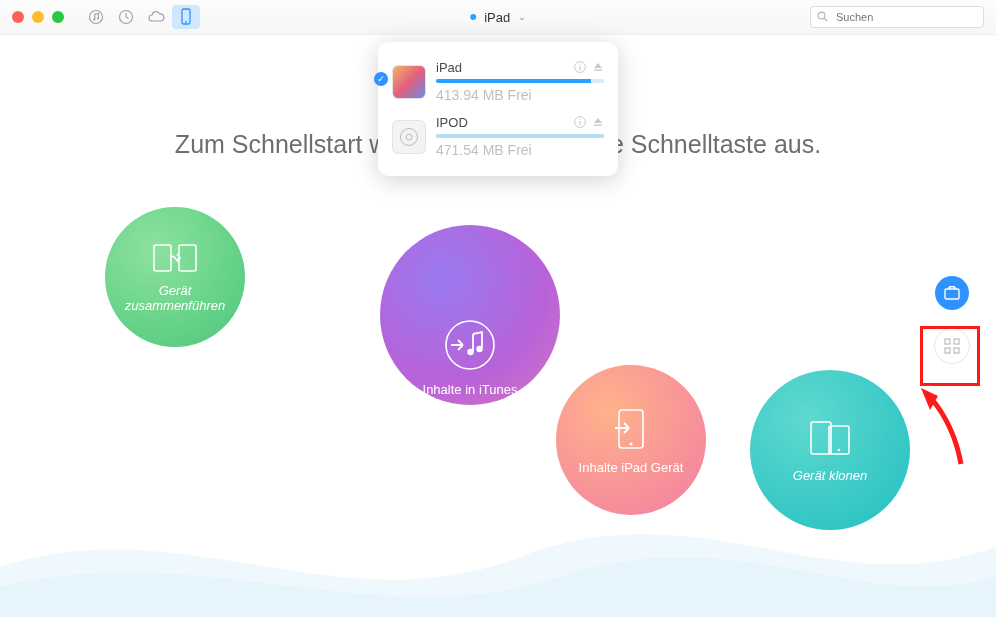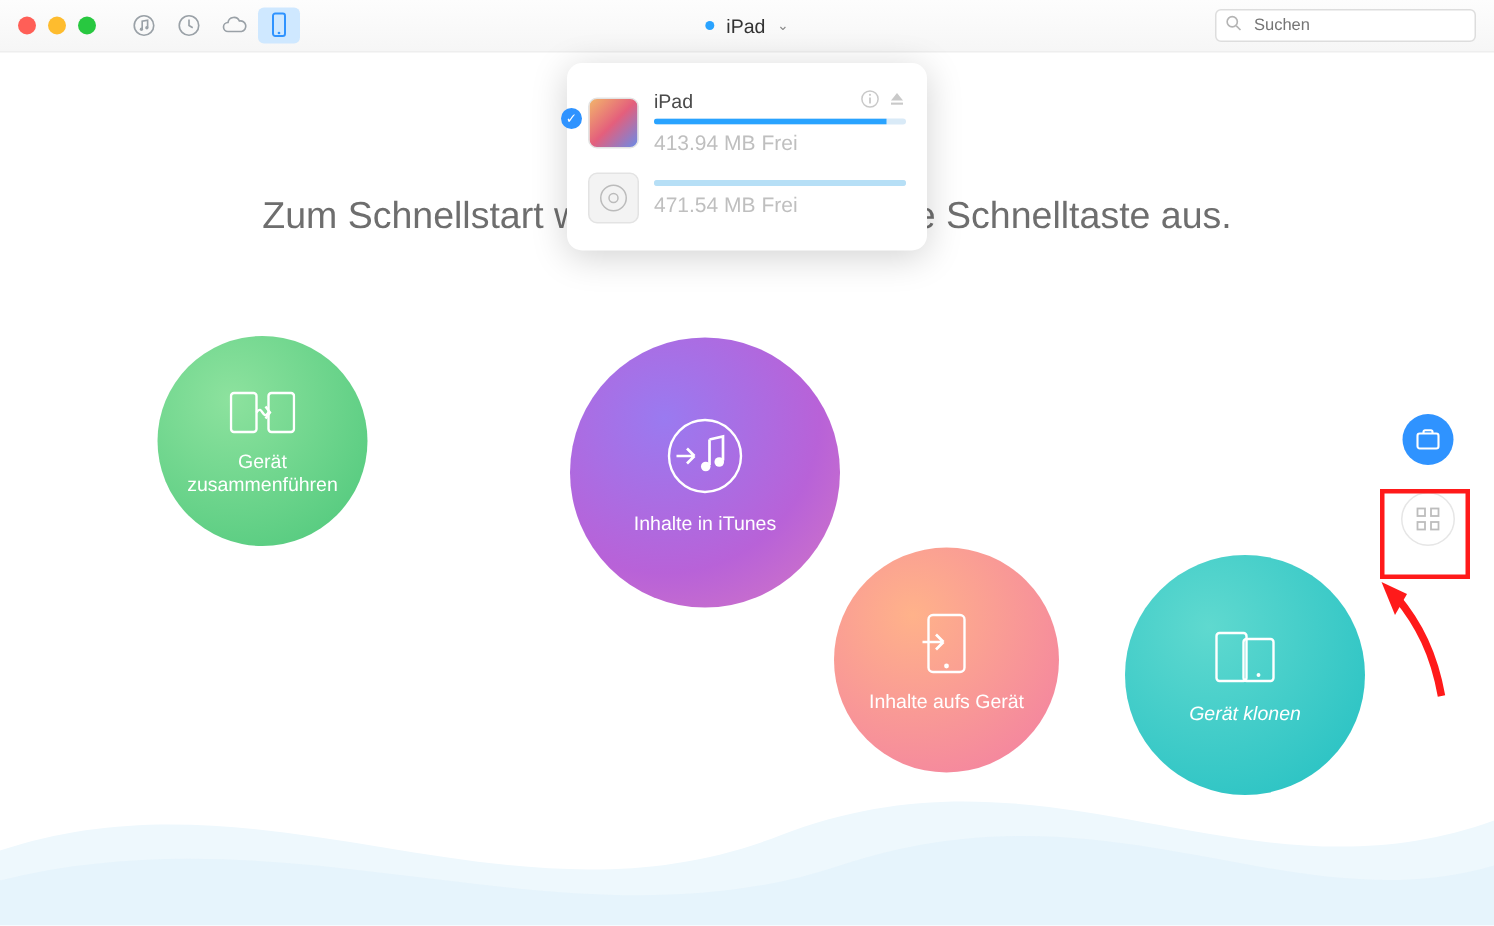--- a/index.html
+++ b/index.html
@@ -29,23 +29,23 @@
   .dev-info{flex:1;display:flex;flex-direction:column;gap:4px;}
   .dev-name{font-size:13px;color:#4a4a4a;display:flex;align-items:center;justify-content:space-between;}
   .dev-actions{display:flex;gap:6px;color:#c9c9c9;font-size:11px;}
   .bar{height:4px;background:#d9eaf7;border-radius:2px;position:relative;overflow:hidden;}
   .bar-fill{position:absolute;left:0;top:0;bottom:0;background:#29a3ff;}
   .dev-free{font-size:14px;color:#bfbfbf;}
 
   .bubbles{position:absolute;left:0;right:0;top:195px;height:370px;}
   .bubble{position:absolute;border-radius:50%;display:flex;flex-direction:column;align-items:center;justify-content:center;color:#fff;text-align:center;font-size:13px;padding:8px;box-sizing:border-box;cursor:pointer;}
   .bubble svg{margin-bottom:8px;}
-  .b-merge{left:105px;top:29px;width:140px;height:140px;background:radial-gradient(circle at 35% 30%,#8de29e,#4cc77a);}
+  .b-merge{left:105px;top:12px;width:140px;height:140px;background:radial-gradient(circle at 35% 30%,#8de29e,#4cc77a);font-style:italic;}
   .b-mac{left:180px;top:170px;width:170px;height:170px;background:radial-gradient(circle at 35% 30%,#5bc6f0,#1a9fe0);}
-  .b-itunes{left:380px;top:30px;width:180px;height:180px;background:radial-gradient(circle at 35% 30%,#9a7af0,#b862d8 60%,#d678c3);}
+  .b-itunes{left:380px;top:30px;width:180px;height:180px;background:radial-gradient(circle at 35% 30%,#9a7af0,#b862d8 60%,#d678c3);justify-content:flex-end;}
   .b-device{left:556px;top:170px;width:150px;height:150px;background:radial-gradient(circle at 35% 30%,#ffb28a,#f27da3);}
   .b-add{left:664px;top:20px;width:140px;height:140px;background:radial-gradient(circle at 30% 25%,#53d4ec,#1ebfe3);}
   .b-clone{left:750px;top:175px;width:160px;height:160px;background:radial-gradient(circle at 35% 30%,#5fd9cf,#22bfc2);font-style:italic;}
 
   .side{position:absolute;right:26px;top:276px;display:flex;flex-direction:column;gap:18px;align-items:center;}
   .side-btn{width:34px;height:34px;border-radius:50%;display:flex;align-items:center;justify-content:center;cursor:pointer;}
   .side-btn.brief{background:#2f93ff;color:#fff;}
   .side-btn.grid{background:#fff;border:1px solid #e6e6e6;color:#bdbdbd;}
   .highlight-box{position:absolute;border:3px solid #ff1a1a;width:54px;height:54px;right:16px;top:326px;}
   .arrow{position:absolute;right:30px;top:386px;}
@@ -132,20 +132,34 @@
     </div>
   </div>
   <div class="dev-row">
     <div class="dev-thumb ipod">
         <svg width="20" height="20" viewBox="0 0 20 20">
           <circle cx="10" cy="10" r="8.5" fill="none" stroke="#bbb"></circle>
           <circle cx="10" cy="10" r="3" fill="none" stroke="#bbb"></circle>
         </svg>
       </div>
     <div class="dev-info">
+      <div class="dev-name">
+        <span>IPOD</span>
+        <span class="dev-actions">
+          <span><svg width="12" height="12" viewBox="0 0 12 12">
+                <circle cx="6" cy="6" r="5.4" fill="none" stroke="currentColor"></circle>
+                <rect x="5.4" y="5" width="1.2" height="4" fill="currentColor"></rect>
+                <rect x="5.4" y="2.6" width="1.2" height="1.2" fill="currentColor"></rect>
+              </svg></span>
+          <span><svg width="12" height="12" viewBox="0 0 12 12">
+                <path d="M6 2l4 5H2z" fill="currentColor"></path>
+                <rect x="2" y="8.4" width="8" height="1.4" fill="currentColor"></rect>
+              </svg></span>
+        </span>
+      </div>
       <div class="bar">
           <div class="bar-fill" style="width:100%;background:#b6dff6"></div>
         </div>
       <div class="dev-free">471.54 MB Frei</div>
     </div>
   </div>
 </div>
 
 <div class="bubbles">
 
@@ -171,21 +185,21 @@
       </svg>
     <span>Inhalte in iTunes</span>
   </div>
 
   <div class="bubble b-device">
     <svg width="36" height="46" viewBox="0 0 36 46">
         <rect x="6" y="4" width="24" height="38" rx="3" fill="none" stroke="#fff" stroke-width="1.6"></rect>
         <circle cx="18" cy="38" r="1.6" fill="#fff"></circle>
         <path d="M2 22h14m0 0l-5-5m5 5l-5 5" fill="none" stroke="#fff" stroke-width="1.8"></path>
       </svg>
-    <span>Inhalte aufs Gerät</span>
+    <span>Inhalte iPad Gerät</span>
   </div>
 
 
   <div class="bubble b-clone">
     <svg width="46" height="42" viewBox="0 0 46 42">
         <rect x="4" y="4" width="20" height="32" rx="2" fill="none" stroke="#fff" stroke-width="1.6"></rect>
         <rect x="22" y="8" width="20" height="28" rx="2" fill="none" stroke="#fff" stroke-width="1.6"></rect>
         <circle cx="32" cy="32" r="1.3" fill="#fff"></circle>
       </svg>
     <span>Gerät klonen</span>

